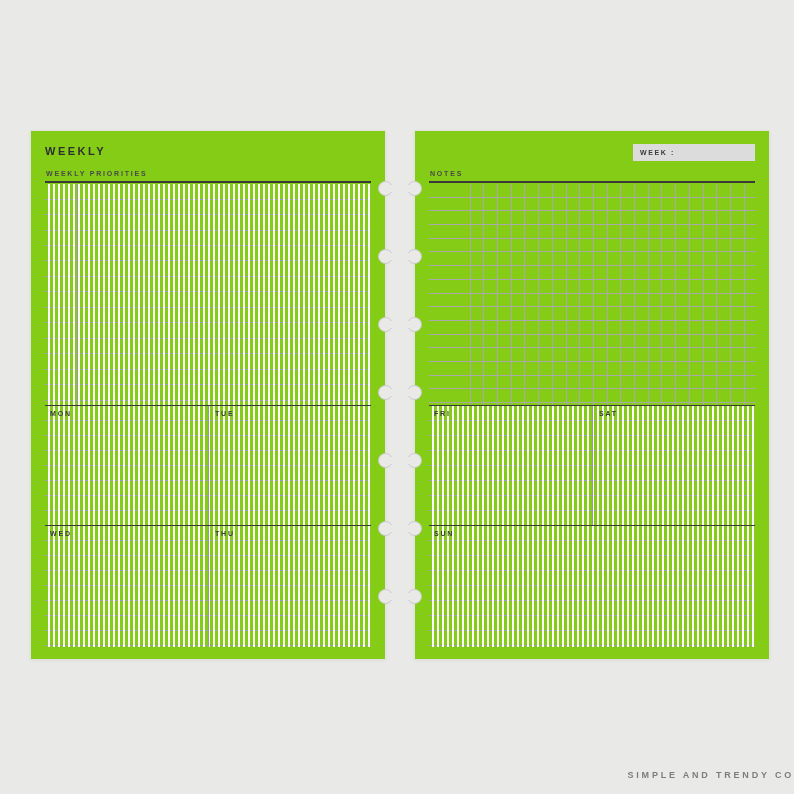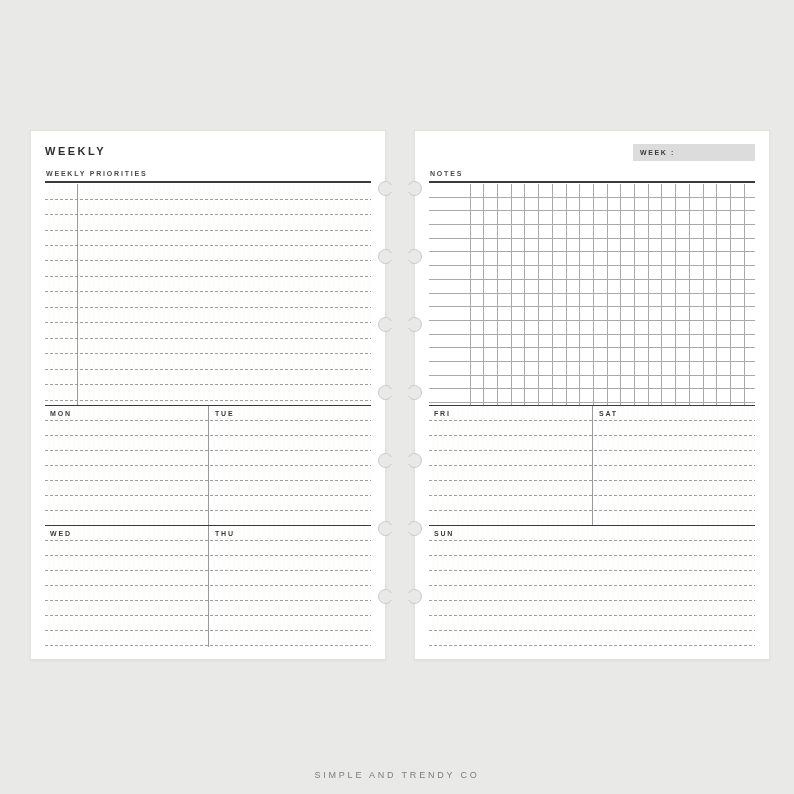--- a/index.html
+++ b/index.html
@@ -5,21 +5,21 @@
   html,body{margin:0;padding:0;}
   body{
     width:794px;height:794px;
     background:#e9e9e7;
     font-family:"Liberation Sans", sans-serif;
     position:relative;
     overflow:hidden;
   }
   .page{
     position:absolute;top:130px;width:356px;height:530px;
-    background:#ffffff;
+    background:#84cc16;
     border:1px solid #e2e2df;
     box-sizing:border-box;
     box-shadow:0 1px 3px rgba(0,0,0,0.05);
   }
   #left-page{left:30px;}
   #right-page{left:414px;}
 
   .page-title{
     position:absolute;left:14px;top:14px;
     font-size:11px;font-weight:bold;letter-spacing:2.5px;color:#2e2e2e;
@@ -88,22 +88,22 @@
   .notch.edge-right{right:-8px;}
   .notch.edge-left{left:-8px;}
   .notch::after{
     content:'';position:absolute;top:3px;width:8px;height:7px;background:#e9e9e7;
   }
   .notch.edge-right::after{right:-4px;}
   .notch.edge-left::after{left:-4px;}
 
   .footer{
     position:absolute;left:0;right:0;top:770px;
-    text-align:center;
-    font-size:9px;font-weight:400;letter-spacing:2.8px;color:#7d7d7d;
+    text-align:right;
+    font-size:9px;font-weight:700;letter-spacing:2.8px;color:#7d7d7d;
   }
 </style>
 </head>
 <body>
 
 <div>
 
   <div class="page" id="left-page">
     <div class="page-title">WEEKLY</div>
     <div class="section-label">WEEKLY PRIORITIES</div>

